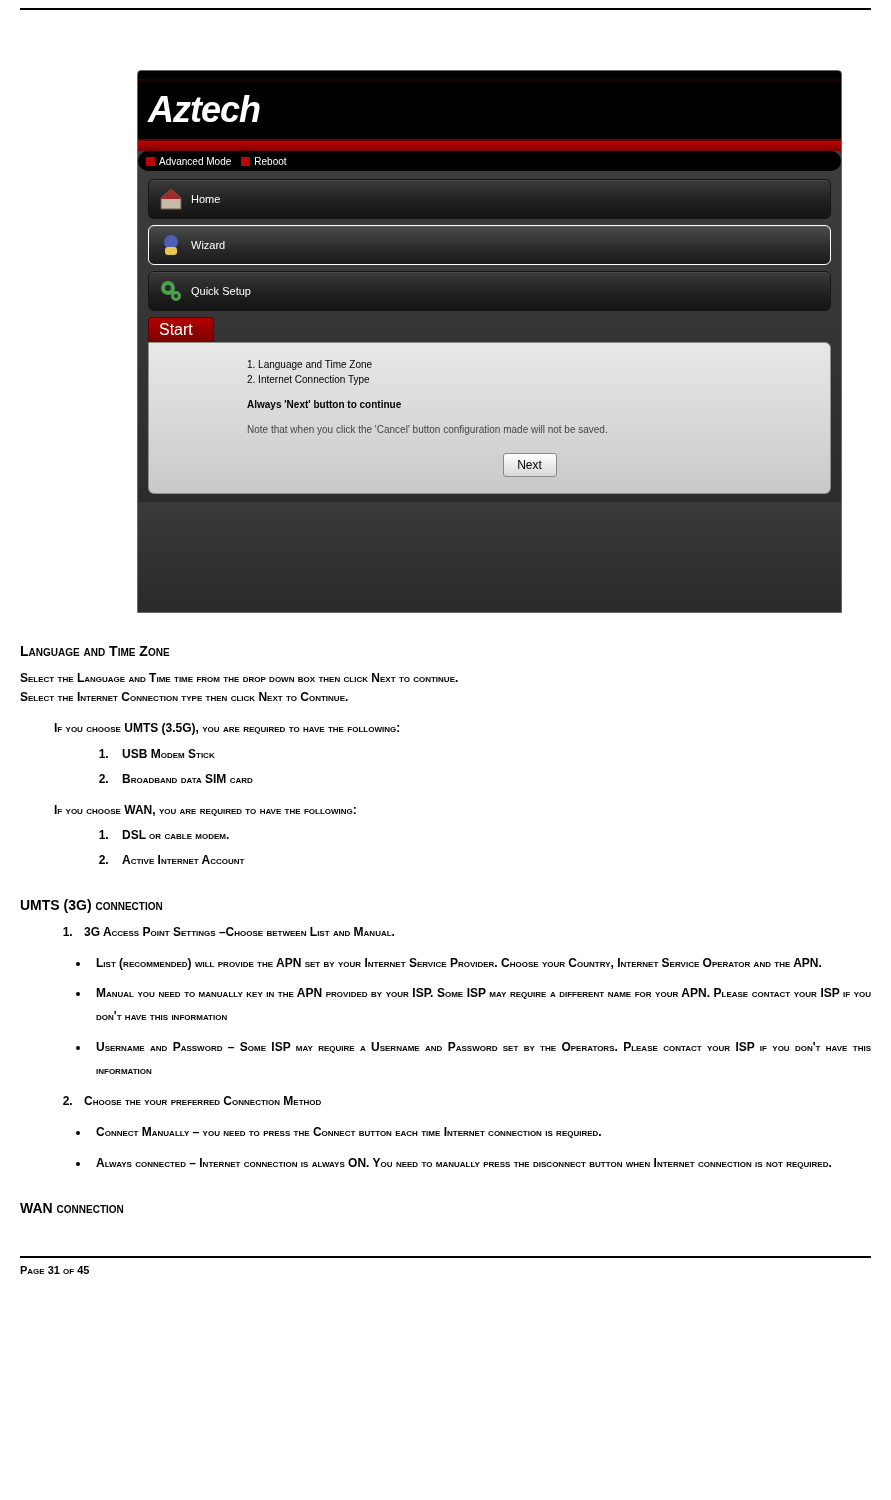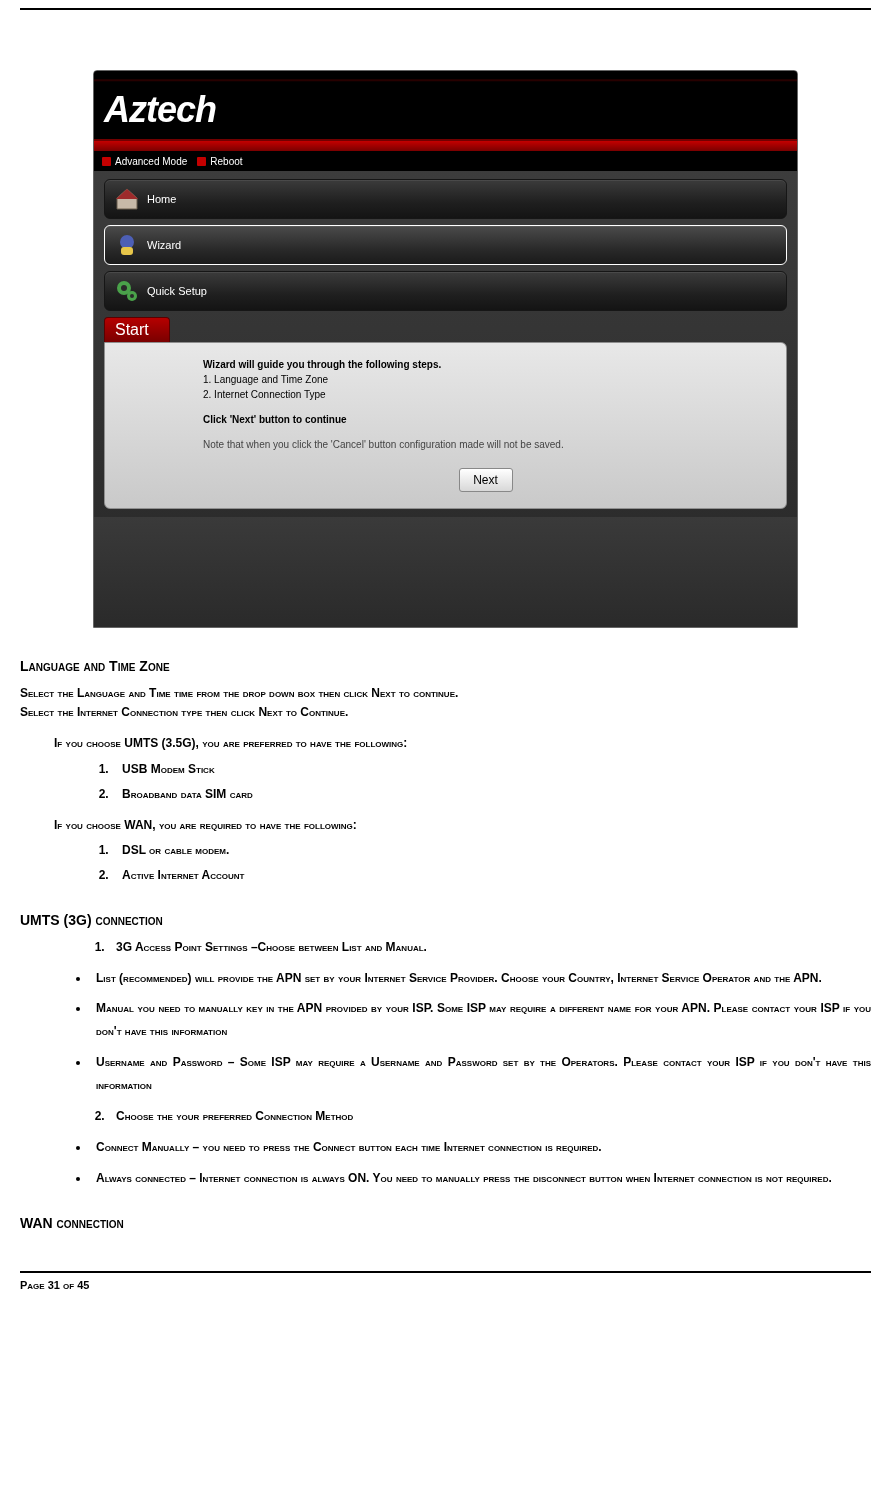--- a/index.html
+++ b/index.html
@@ -2,25 +2,25 @@
 <html><head>
 <meta charset="utf-8">
 <style>
   * { margin: 0; padding: 0; box-sizing: border-box; }
   body { font-family: Verdana, Geneva, sans-serif; background: #fff; width: 891px; margin: 0 auto; padding: 0 20px; }
 
   .top-rule { border-top: 2px solid #000; margin-top: 8px; }
 
   .screenshot-wrap { margin: 60px auto 30px; width: 705px; }
 
-  .router-ui { width: 705px; background: linear-gradient(180deg, #414141 0%, #272727 100%); border: 1px solid #666; border-radius: 4px 4px 0 0; overflow: hidden; }
+  .router-ui { width: 705px; background: linear-gradient(180deg, #414141 0%, #272727 100%); border: 1px solid #666; border-radius: 4px 4px 0 0; overflow: hidden; margin-left: 44px; }
   .banner { height: 70px; background: linear-gradient(180deg, #000 0%, #000 12%, #3a0000 13%, #000 16%, #000 100%); border-bottom: 2px solid #720000; position: relative; }
   .banner .logo { color: #fff; font-family: Arial, sans-serif; font-size: 36px; font-weight: 900; font-style: italic; letter-spacing: -1px; position: absolute; left: 10px; top: 18px; text-shadow: 1px 1px 0 #000; }
   .red-strip { height: 10px; background: linear-gradient(180deg, #c40000 0%, #7a0000 100%); }
-  .toolbar { height: 20px; background: #000; display: flex; align-items: center; padding: 0 8px; gap: 10px; }
+  .toolbar { height: 20px; background: #000; display: flex; align-items: center; padding: 0 8px; gap: 10px; border-radius: 10px; }
   .toolbar-item { color: #fff; font-size: 10px; display: inline-flex; align-items: center; gap: 4px; }
   .tb-icon { width: 9px; height: 9px; background: #c40000; display: inline-block; border-radius: 1px; }
 
   .nav-row { display: flex; gap: 6px; padding: 8px 10px 4px; align-items: stretch; flex-direction: column; }
   .nav-btn { height: 40px; display: flex; align-items: center; gap: 6px; padding: 0 14px 0 8px; border: 1px solid #161616; border-radius: 6px; background: linear-gradient(180deg, #3b3b3b 0%, #1f1f1f 60%, #141414 100%); color: #fff; font-size: 11px; position: relative; box-shadow: inset 0 1px 0 rgba(255,255,255,0.08); }
   .nav-btn.selected { border-color: #fff; background: linear-gradient(180deg, #4b4b4b 0%, #2a2a2a 60%, #1a1a1a 100%); }
   .nav-icon { width: 28px; height: 28px; display: inline-block; }
 
   .tab-strip { margin: 2px 10px 0; }
   .tab { display: inline-block; background: linear-gradient(180deg, #b60000 0%, #7a0000 100%); color: #fff; font-size: 16px; padding: 3px 20px 3px 10px; border-radius: 4px 4px 0 0; border: 1px solid #5a0000; border-bottom: none; }
@@ -34,21 +34,21 @@
 
   
   .doc { margin-top: 30px; font-variant: small-caps; }
   .doc h2 { font-size: 14px; font-weight: bold; margin: 26px 0 10px; }
   .doc p, .doc li { font-size: 12px; font-weight: bold; line-height: 1.6; }
   .doc .p-ind1 { margin-left: 34px; margin-top: 12px; }
   .doc ol { list-style: decimal; margin: 6px 0 6px 92px; }
   .doc ol li { padding-left: 10px; margin: 6px 0; }
   .doc ul.bul { list-style: disc; margin: 0 0 6px 70px; }
   .doc ul.bul li { padding-left: 6px; margin: 8px 0; text-align: justify; line-height: 1.9; }
-  .doc ol.topnum { list-style: decimal; margin: 6px 0 6px 88px; }
+  .doc ol.topnum { list-style: decimal; margin: 6px 0 6px 56px; }
   .doc ol.topnum > li { padding-left: 8px; margin: 10px 0; }
   .doc .emph { font-weight: 900; text-decoration: none; }
 
   .bottom-rule { border-top: 2px solid #000; margin-top: 40px; padding-top: 6px; }
   .page-num { font-size: 11px; font-weight: bold; font-variant: small-caps; padding-bottom: 8px; }
 </style>
 </head>
 <body>
 
 <div class="top-rule"></div>
@@ -97,37 +97,36 @@
               <circle cx="19" cy="19" r="2" fill="#2a2a2a"></circle>
             </svg>
         </span>
         <span>Quick Setup</span>
       </div>
     </div>
     <div class="tab-strip">
       <span class="tab">Start</span>
     </div>
     <div class="panel">
-      <div class="lead">Wizard will guide you through the following steps.</div>
       <div>1. Language and Time Zone</div>
       <div>2. Internet Connection Type</div>
-      <div class="lead" style="margin-top:10px">Click 'Next' button to continue</div>
+      <div class="lead" style="margin-top:10px">Always 'Next' button to continue</div>
       <div class="note">Note that when you click the 'Cancel' button configuration made will not be saved.</div>
       <span class="next-btn">Next</span>
     </div>
     <div class="footer-fill"></div>
   </div>
 </div>
 
 <div class="doc">
   <h2>Language and Time Zone</h2>
   <p>Select the Language and Time time from the drop down box then click Next to continue.</p>
 
   <p>Select the Internet Connection type then click Next to Continue.</p>
-  <p class="p-ind1">If you choose UMTS (3.5G), you are preferred to have the following:</p>
+  <p class="p-ind1">If you choose UMTS (3.5G), you are required to have the following:</p>
   <ol>
     <li>USB Modem Stick</li>
     <li>Broadband data SIM card</li>
   </ol>
   <p class="p-ind1">If you choose WAN, you are required to have the following:</p>
   <ol>
     <li>DSL or cable modem.</li>
     <li>Active Internet Account</li>
   </ol>
 

